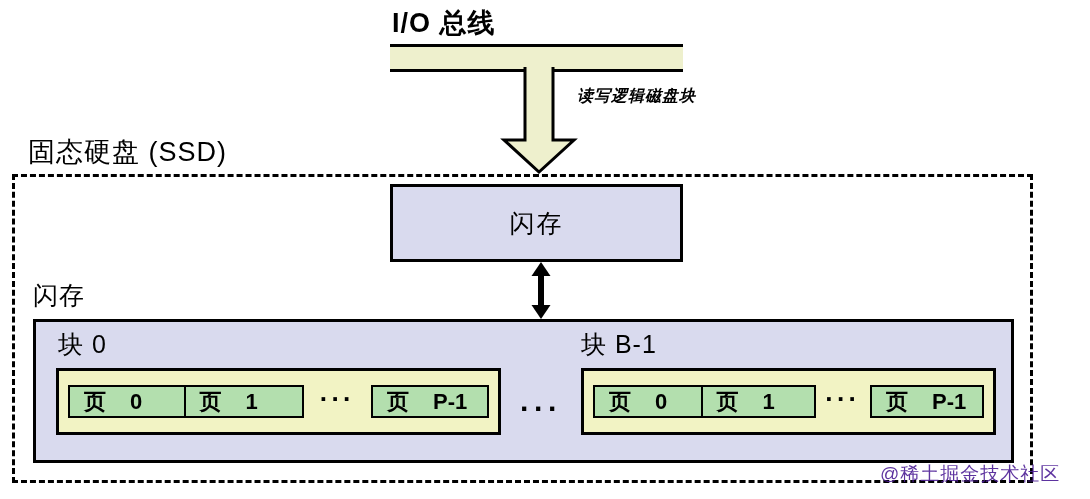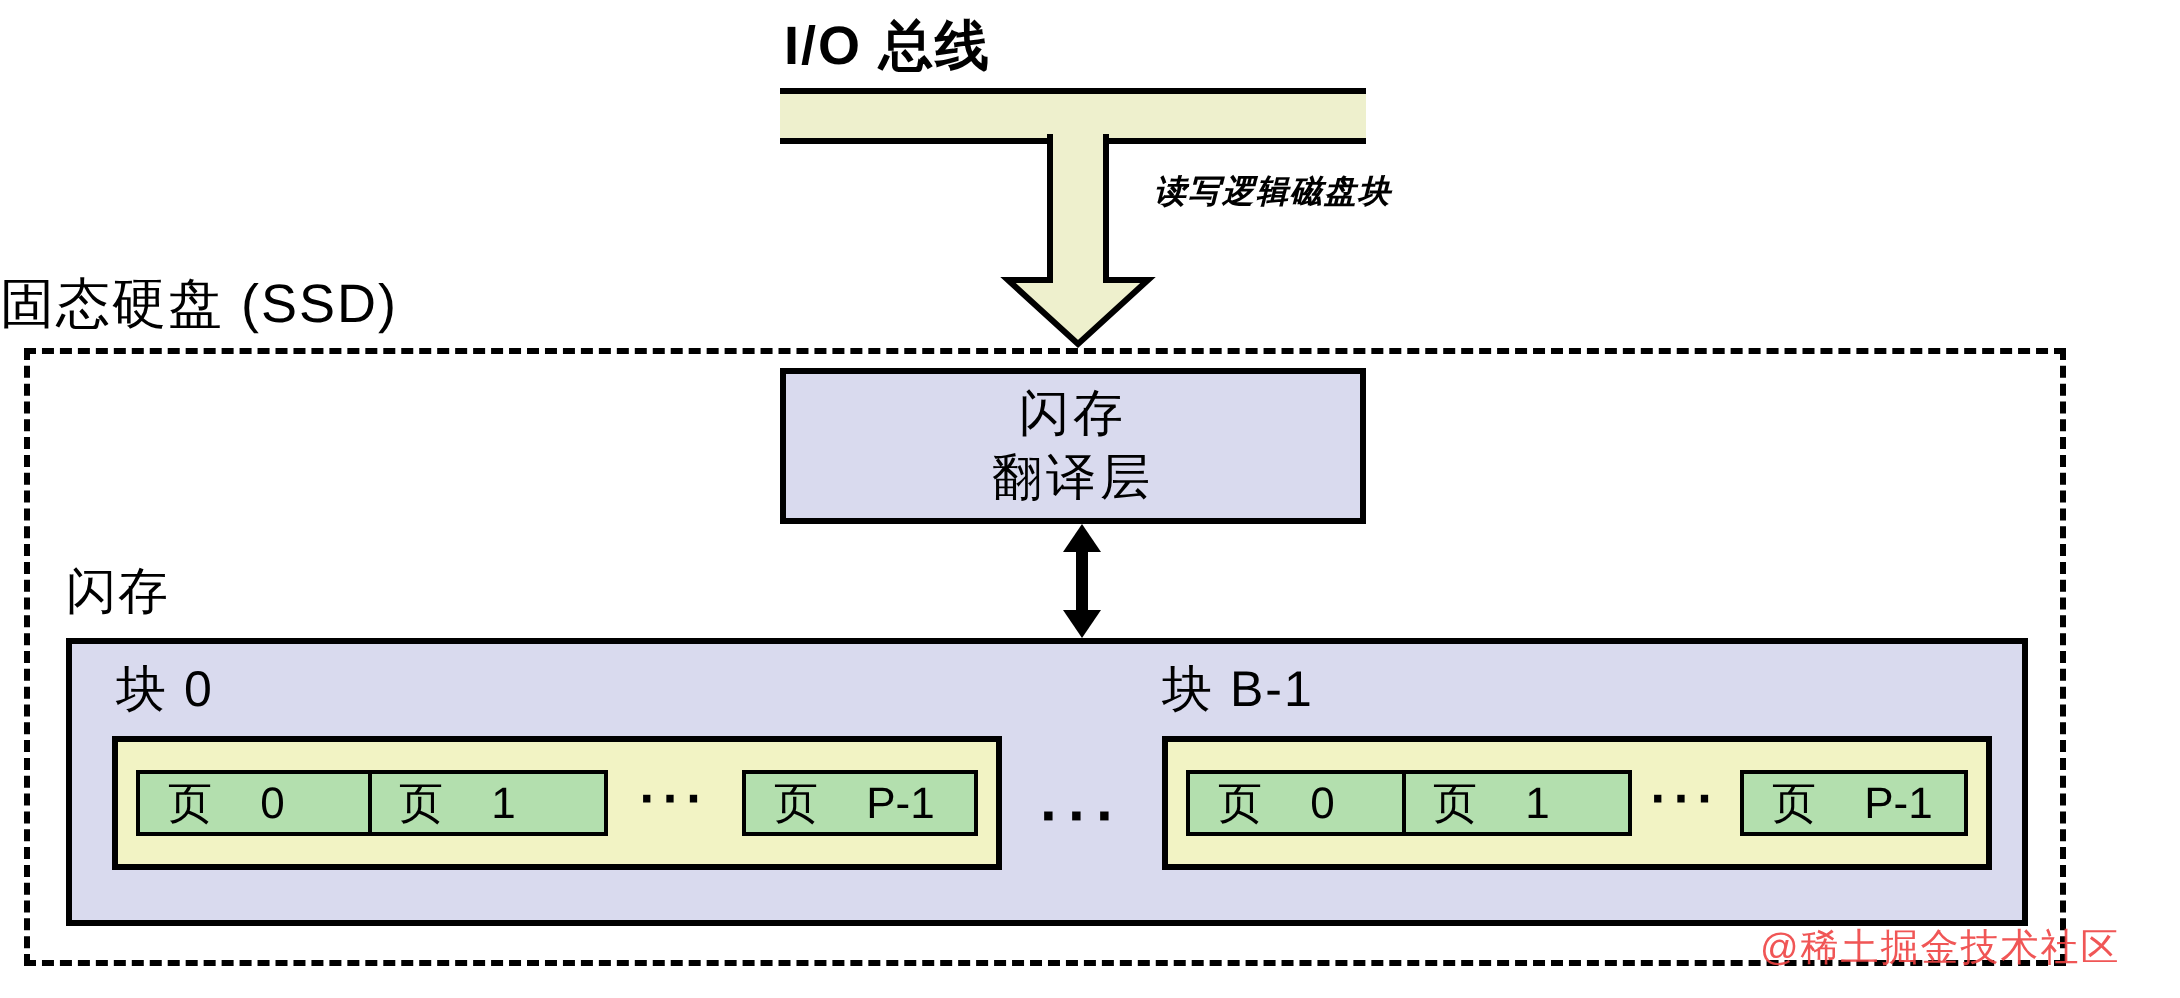--- a/index.html
+++ b/index.html
@@ -11,21 +11,21 @@
   .abs { position:absolute; }
 
   .title {
     left:392px; top:5px; font-size:27px; font-weight:600; letter-spacing:1px;
   }
   .rw-label {
     left:577px; top:86px; font-size:16px; font-style:italic; font-weight:600;
     letter-spacing:1px;
   }
   .ssd-label {
-    left:0; top:134px; font-size:27px; font-weight:500; letter-spacing:1px;
+    left:28px; top:134px; font-size:27px; font-weight:500; letter-spacing:1px;
   }
   .ssd-box {
     left:12px; top:174px; width:1021px; height:309px;
     border:3px dashed #000; background:transparent;
   }
   .ftl-box {
     left:390px; top:184px; width:293px; height:78px;
     border:3px solid #000; background:#d9daee;
     display:flex; flex-direction:column; justify-content:center; align-items:center;
     font-size:25px; font-weight:500; line-height:1.3; letter-spacing:2px;
@@ -44,36 +44,36 @@
   .blockB-label { left:545px; }
   .pages-strip {
     position:absolute; top:46px; height:67px;
     border:3px solid #000; background:#f2f3c4;
     display:flex; align-items:center; padding:0 9px;
   }
   .strip0 { left:20px;  width:445px; }
   .stripB { left:545px; width:415px; }
   .page {
     height:33px; border:2.5px solid #000; background:#b3dfae;
-    display:flex; align-items:center; font-size:22px; font-weight:400;
+    display:flex; align-items:center; font-size:22px; font-weight:700;
     padding-left:14px; word-spacing:18px; white-space:nowrap;
   }
   .pw118 { width:118px; } .pw120 { width:120px; margin-left:-2.5px; }
   .pw110 { width:110px; } .pw115 { width:115px; margin-left:-2.5px; }
   .pw114 { width:114px; }
   .strip-dots {
     flex:1; text-align:center; font-weight:bold; font-size:26px;
     letter-spacing:3px; line-height:1; padding-bottom:6px;
   }
   .between-dots {
     position:absolute; left:470px; top:72px; width:70px; text-align:center;
     font-weight:bold; font-size:30px; letter-spacing:4px; line-height:1;
   }
   .watermark {
-    left:880px; top:461px; font-size:19px; color:#ef4444; opacity:0.9;
+    left:880px; top:461px; font-size:19px; color:#4c1d95; opacity:0.9;
     letter-spacing:1px; z-index:5;
   }
   svg { display:block; }
   .bus-svg { left:385px; top:41px; }
   .dbl-arrow-svg { left:527px; top:262px; }
 </style>
 </head>
 <body>
 
 <div id="stage">
@@ -88,21 +88,20 @@
     <line x1="168" y1="29.5" x2="298" y2="29.5" stroke="#000" stroke-width="3"></line>
   </svg>
 
   <div class="abs rw-label">读写逻辑磁盘块</div>
 
   <div class="abs ssd-label">固态硬盘 (SSD)</div>
   <div class="abs ssd-box"></div>
 
   <div class="abs ftl-box">
     <span>闪存</span>
-    <span>翻译层</span>
   </div>
 
   <svg class="abs dbl-arrow-svg" width="28" height="57" viewBox="0 0 28 57">
     <line x1="14" y1="11" x2="14" y2="46" stroke="#000" stroke-width="6"></line>
     <polygon points="14,0 4.5,14 23.5,14" fill="#000"></polygon>
     <polygon points="14,57 4.5,43 23.5,43" fill="#000"></polygon>
   </svg>
 
   <div class="abs flash-label">闪存</div>
 

